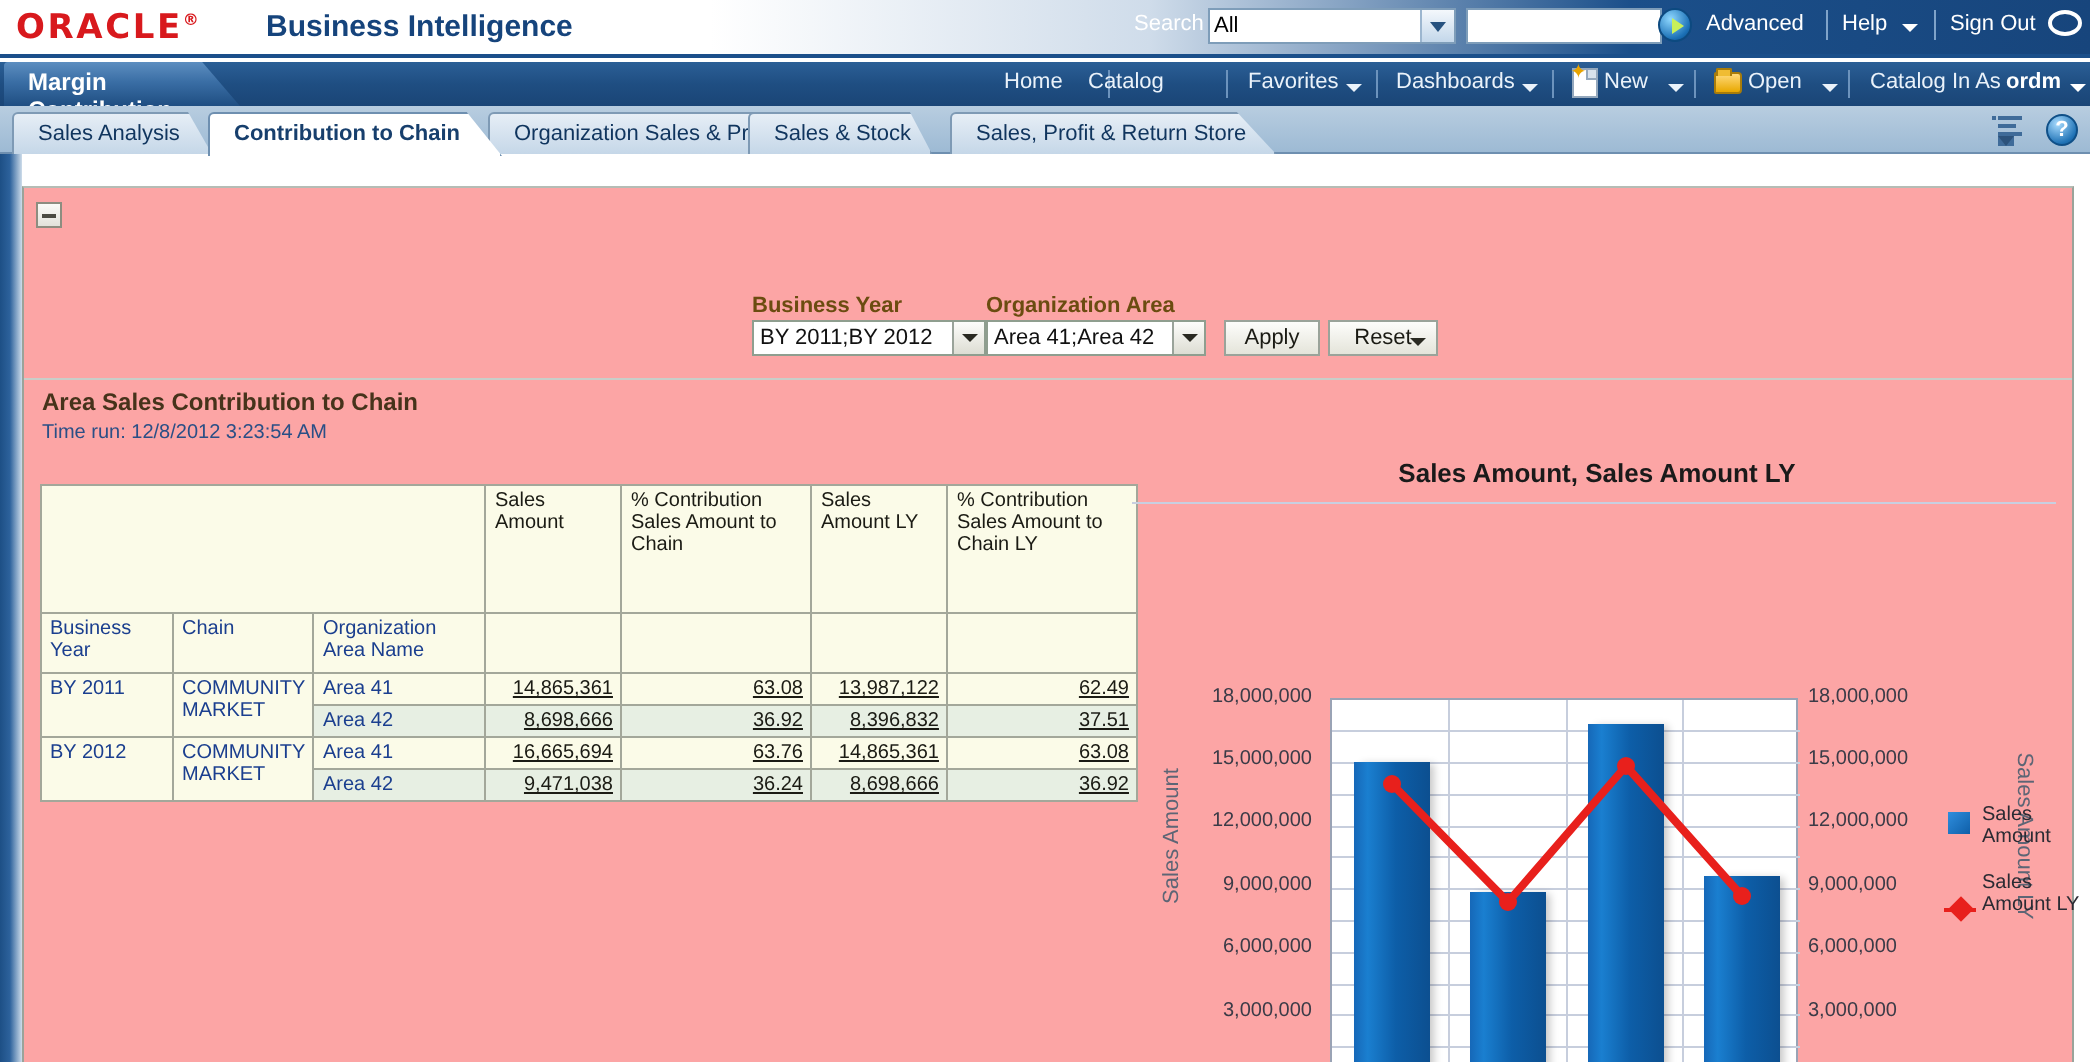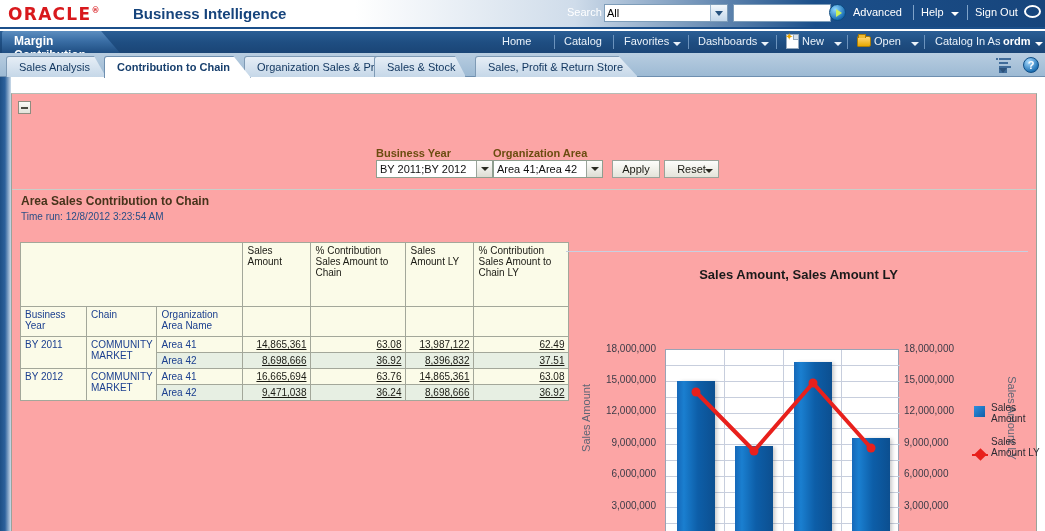--- a/index.html
+++ b/index.html
@@ -253,21 +253,21 @@
   .cell-num { text-align: right; color: #1b1b14; white-space: nowrap; text-decoration: underline; }
   .row-a td { background: #fbfbe8; }
   .row-b td { background: #e7efe3; }
   .w-sa { width: 68px; } .w-pc { width: 95px; }
   .w-by { width: 66px; } .w-ch { width: 65px; } .w-oa { width: 86px; }
 
   
   #chart-panel { position: absolute; left: 548px; top: 133px; width: 477px; height: 296px; }
   #chart-title {
     position: absolute; left: 0; top: 2px; width: 477px; text-align: center;
-    font-size: 13px; font-weight: bold; color: #1a1a1a; margin-top: 38px;
+    font-size: 13px; font-weight: bold; color: #1a1a1a;
   }
   #chart-title-rule {
     position: absolute; left: 6px; top: 24px; width: 462px; height: 1px; background: #c8cfe0;
   }
   #plot {
     position: absolute; left: 105px; top: 122px; width: 234px; height: 189px;
     border: 1px solid #9aa3b5; background: #ffffff;
   }
   .gridline { position: absolute; left: 0; width: 234px; height: 1px; background: #c7cedd; }
   .vgridline { position: absolute; top: 0; width: 1px; height: 189px; background: #c7cedd; }
@@ -340,21 +340,21 @@
   <div class="brand-right" id="help-link">Help</div>
   <div id="help-caret"></div>
   <div id="vdiv2"></div>
   <div class="brand-right" id="signout-link">Sign Out</div>
   <div id="user-bubble"></div>
 </div>
 
 <div id="globalnav">
   <div class="gnav" style="left:502px">Home</div>
   <div class="gsep" style="left:554px"></div>
-  <div class="gnav" style="left:564px">Catalog</div>
+  <div class="gnav" style="left:544px">Catalog</div>
   <div class="gsep" style="left:613px"></div>
   <div class="gnav" style="left:624px">Favorites</div>
   <div class="gcaret" style="left:673px"></div>
   <div class="gsep" style="left:688px"></div>
   <div class="gnav" style="left:698px">Dashboards</div>
   <div class="gcaret" style="left:761px"></div>
   <div class="gsep" style="left:776px"></div>
   <div id="new-icon">
       <div class="fold"></div>
       <div class="star">✦</div>

